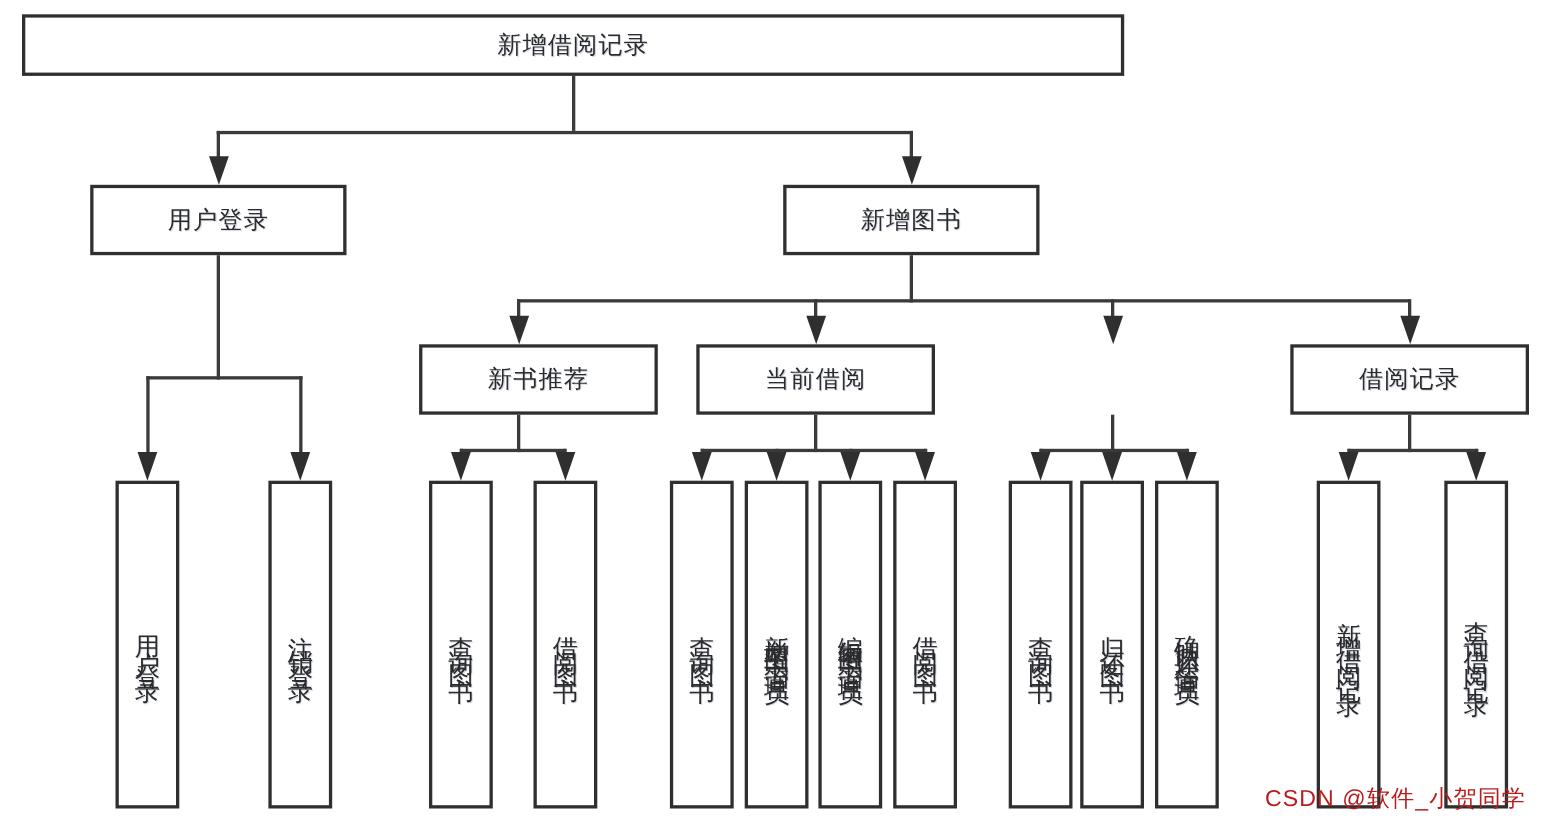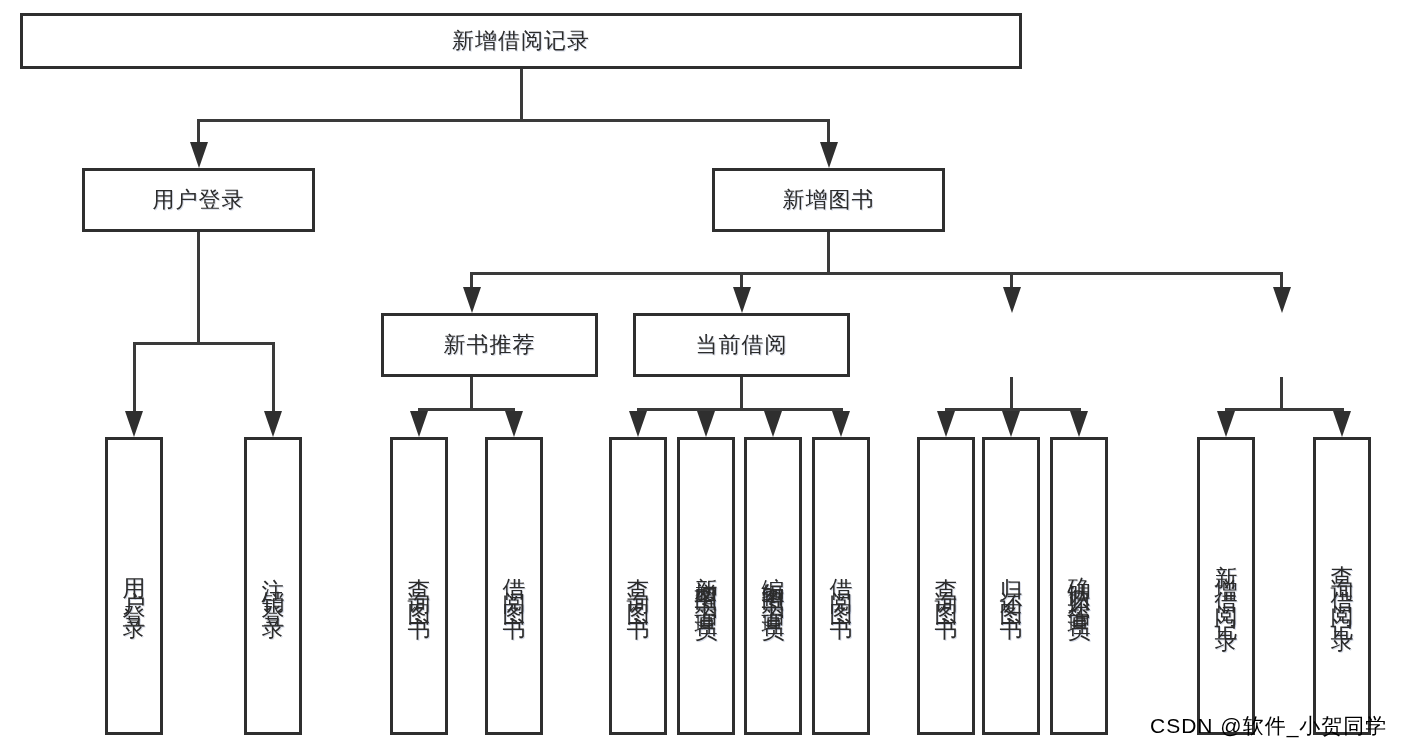--- a/index.html
+++ b/index.html
@@ -68,38 +68,39 @@
     height: 0;
     border-left: 9px solid transparent;
     border-right: 9px solid transparent;
     border-top: 26px solid #2f2f2f;
   }
   .watermark {
     position: absolute;
     left: 1150px;
     top: 712px;
     font-size: 21px;
-    color: #000000;
+    color: #b91c1c;
     letter-spacing: 1px;
     white-space: nowrap;
     z-index: 5;
   }
 </style>
 </head>
 <body>
 
 <div class="canvas">
 
   <div class="node" style="left:20px;top:13px;width:1002px;height:56px">新增借阅记录</div>
 
   <div class="node" style="left:82px;top:168px;width:233px;height:64px">用户登录</div>
   <div class="node" style="left:712px;top:168px;width:233px;height:64px">新增图书</div>
 
   <div class="node" style="left:381px;top:313px;width:217px;height:64px">新书推荐</div>
   <div class="node" style="left:633px;top:313px;width:217px;height:64px">当前借阅</div>
+  <div class="node" style="left:1173px;top:313px;width:217px;height:64px">借阅记录</div>
 
   <div class="leaf" style="left:105px">
     <span>用户登录</span>
   </div>
   <div class="leaf" style="left:244px">
     <span>注销登录</span>
   </div>
 
   <div class="leaf" style="left:390px">
     <span>查询图书</span>

